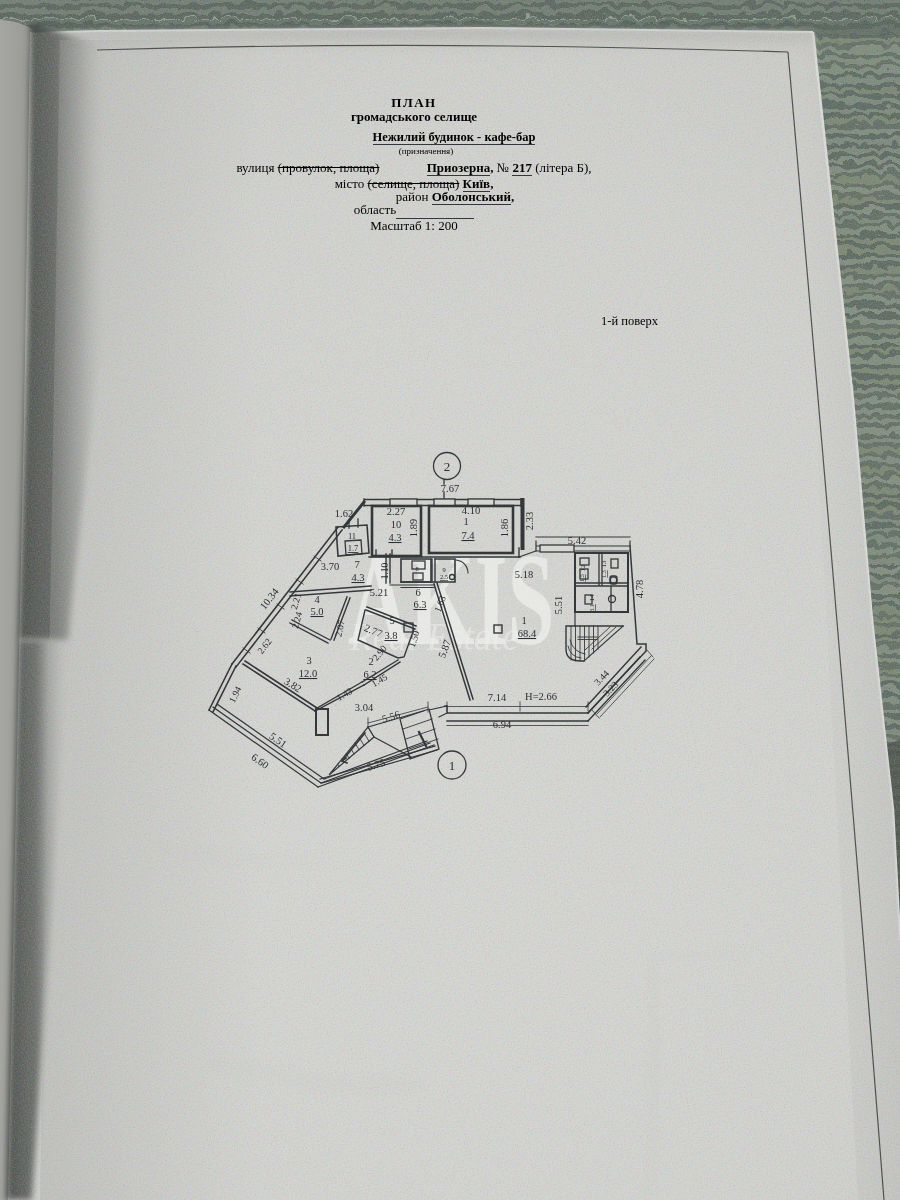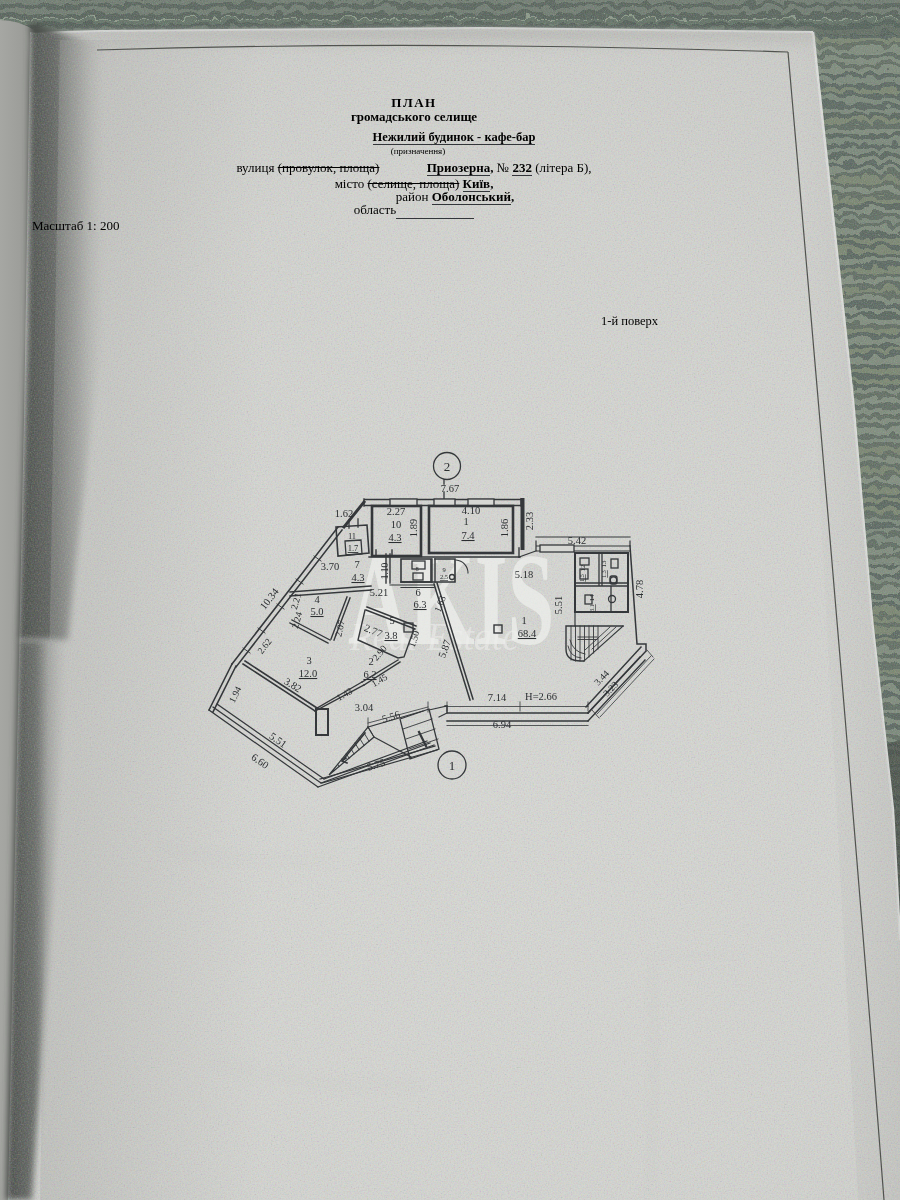--- a/index.html
+++ b/index.html
@@ -552,21 +552,21 @@
 <text x="541" y="700">Н=2.66</text>
 <text x="502" y="728">6.94</text>
 <text x="604" y="680" transform="rotate(-47 604 680)" font-size="9.5px">3.44</text>
 <text x="613" y="691" transform="rotate(-47 613 691)" font-size="9.5px">3.23</text>
 </g>
 </svg>
 
 <div class="t" style="left:0;top:95px;width:828px;text-align:center;font-size:13px;font-weight:bold;letter-spacing:1.5px;">ПЛАН</div>
 <div class="t" style="left:0;top:109px;width:828px;text-align:center;font-size:13px;font-weight:bold;">громадського селище</div>
 <div class="t" style="left:0;top:130px;width:828px;text-align:center;font-size:12.5px;font-weight:bold;margin-left:40px;"><span style="border-bottom:1.2px solid #33363a;">Нежилий будинок - кафе-бар</span></div>
-<div class="t" style="left:4px;top:146px;width:828px;text-align:center;font-size:9px;">(призначення)</div>
-<div class="t" style="left:0;top:160px;width:828px;text-align:center;font-size:13px;">вулиця <span style="text-decoration:line-through;margin-top:40px;">(провулок, площа)</span> <b><span style="border-bottom:1.2px solid #33363a;margin-left:44px;">Приозерна</span>,</b> № <b><span style="border-bottom:1.2px solid #33363a;">232</span></b> (літера Б),</div>
+<div class="t" style="left:12px;top:146px;width:828px;text-align:center;font-size:9px;">(призначення)</div>
+<div class="t" style="left:0;top:160px;width:828px;text-align:center;font-size:13px;">вулиця <span style="text-decoration:line-through;margin-top:40px;">(провулок, площа)</span> <b><span style="border-bottom:1.2px solid #33363a;margin-left:44px;">Приозерна</span>,</b> № <b><span style="border-bottom:1.2px solid #33363a;">217</span></b> (літера Б),</div>
 <div class="t" style="left:0;top:176px;width:828px;text-align:center;font-size:13px;">місто <span style="text-decoration:line-through;">(селище, площа)</span> <b><span style="border-bottom:1.2px solid #33363a;">Київ</span>,</b></div>
 <div class="t" style="left:0;top:189px;width:828px;text-align:center;font-size:13px;padding-left:41px;">район <b><span style="border-bottom:1.2px solid #33363a;">Оболонський</span>,</b></div>
 <div class="t" style="left:0;top:202px;width:828px;text-align:center;font-size:13px;">область<span style="display:inline-block;width:78px;border-bottom:1.2px solid #33363a;">&nbsp;</span></div>
-<div class="t" style="left:0;top:218px;width:828px;text-align:left;font-size:13px;padding-left:32px;">Масштаб 1: 200</div>
+<div class="t" style="left:0;top:218px;width:828px;text-align:center;font-size:13px;">Масштаб 1: 200</div>
 <div class="t" style="left:601px;top:314px;font-size:12.5px;">1-й поверх</div>
 
 </div>
 
 </body></html>

